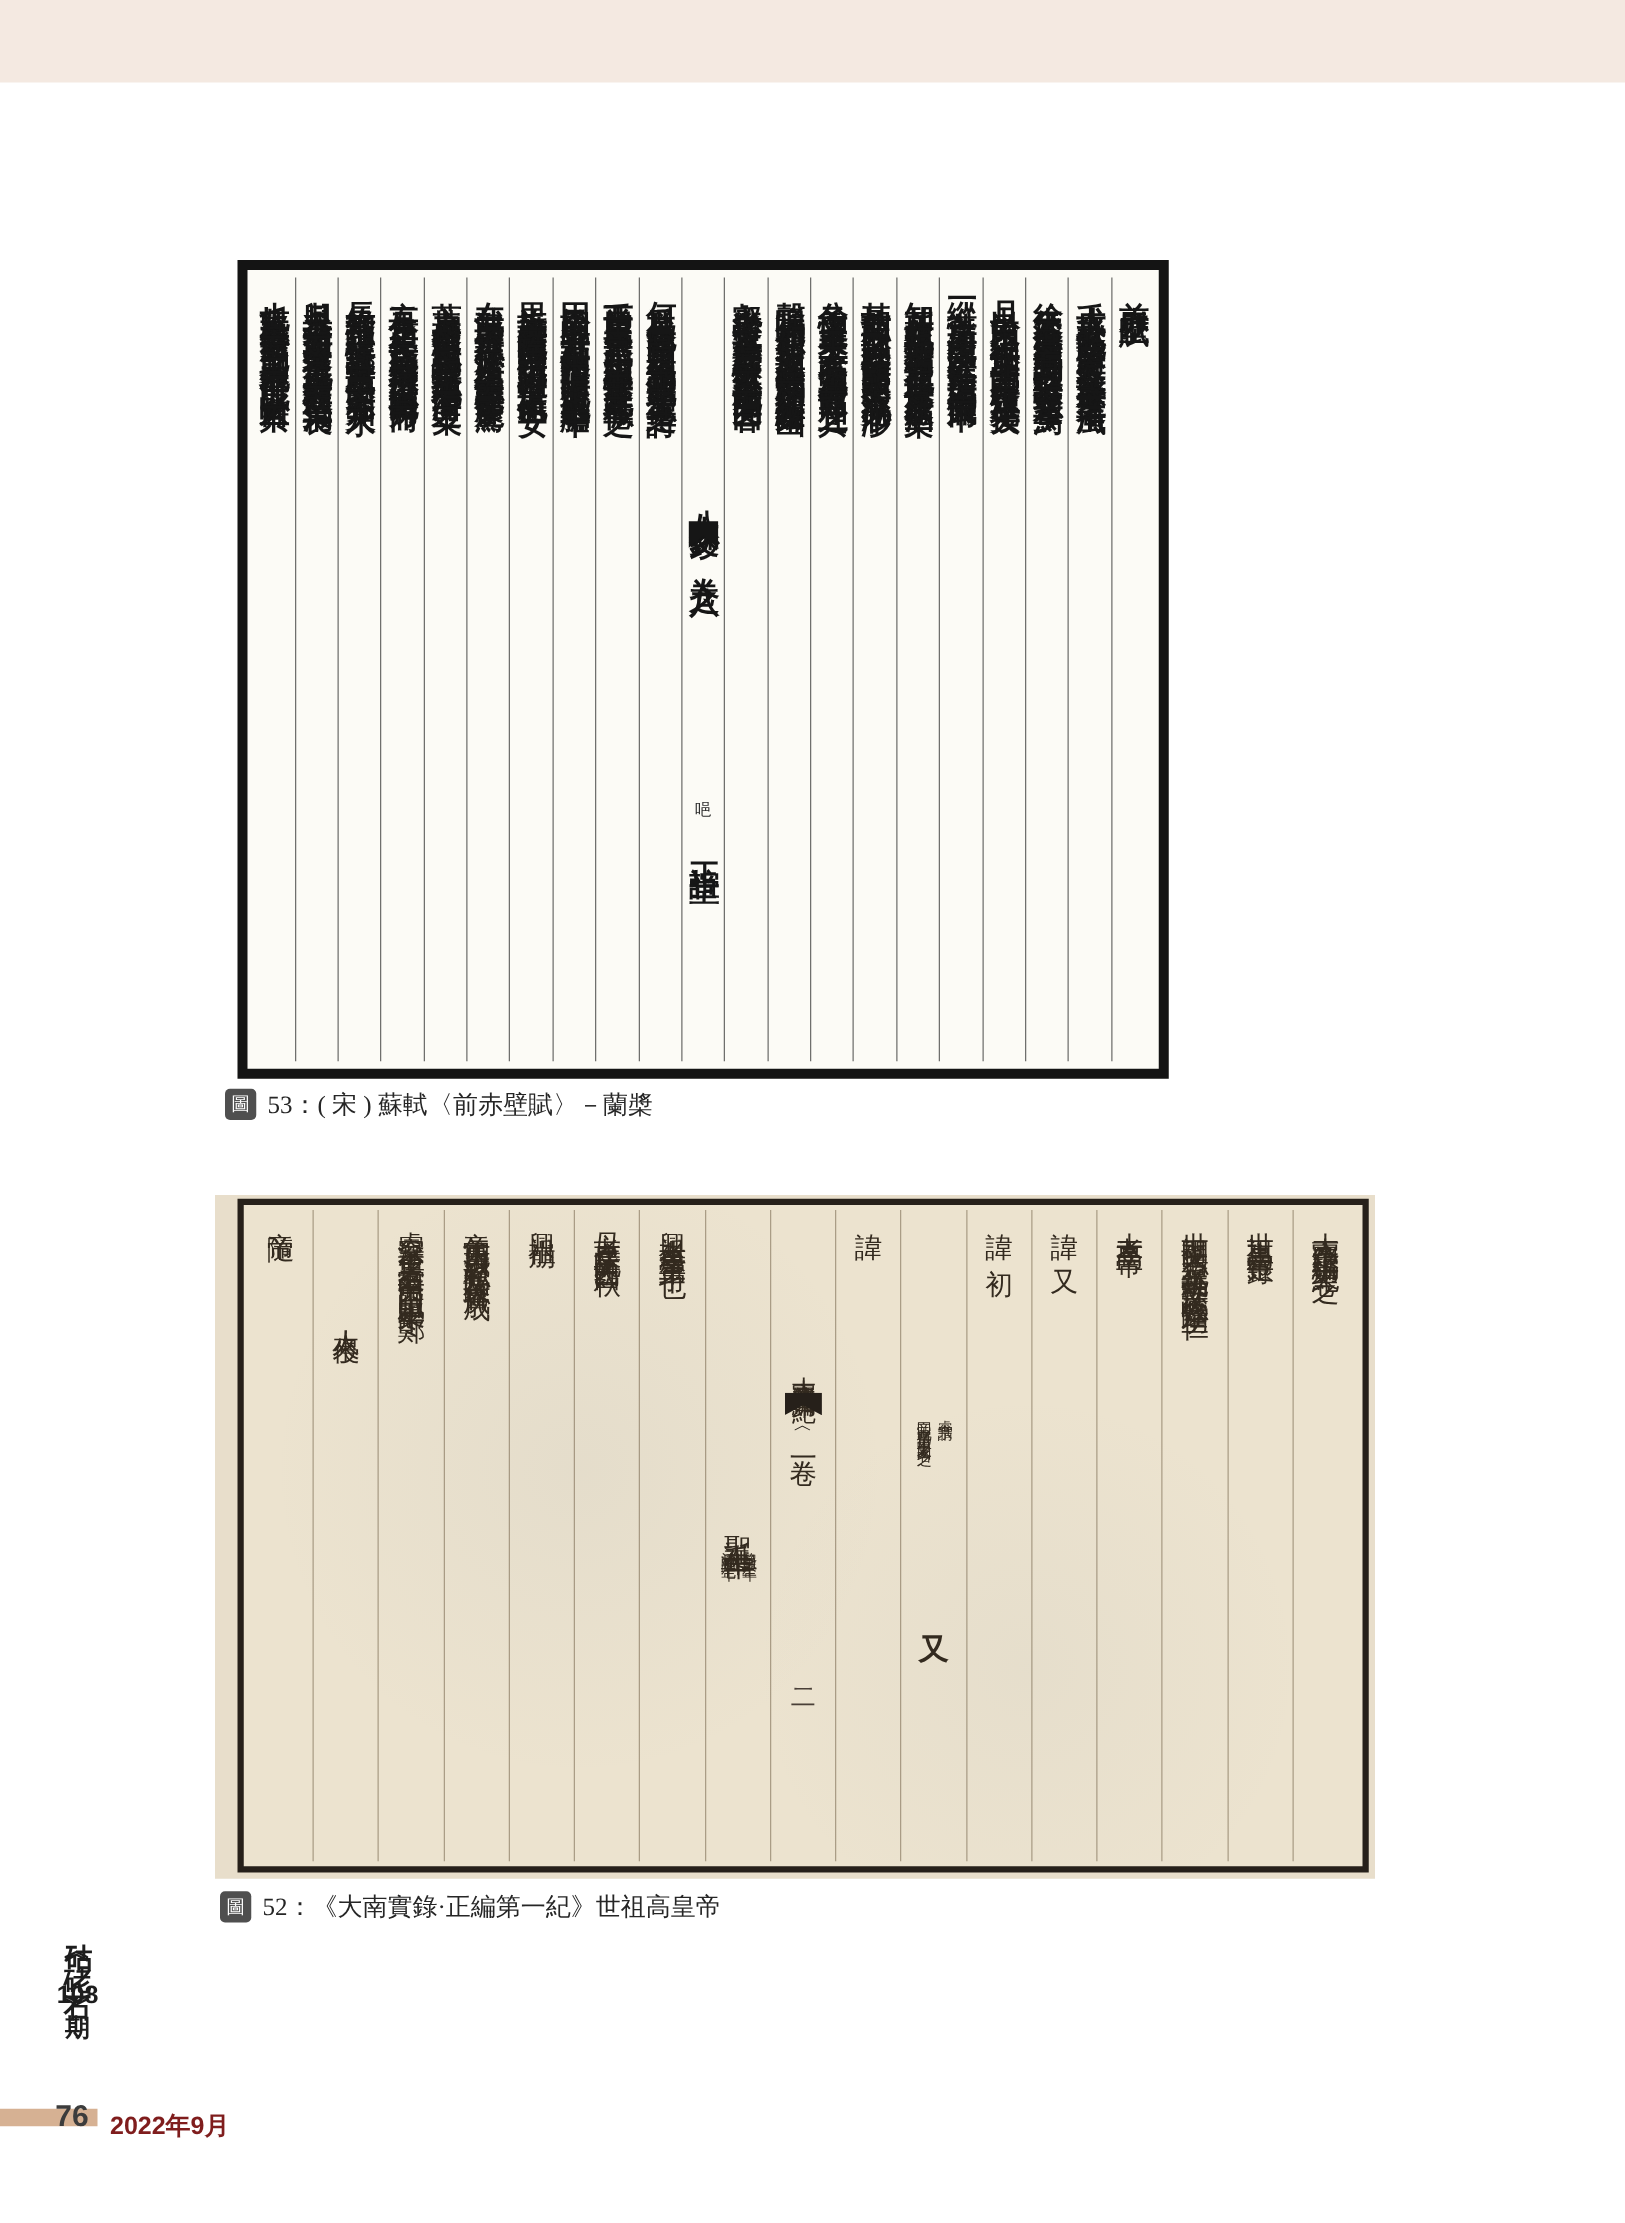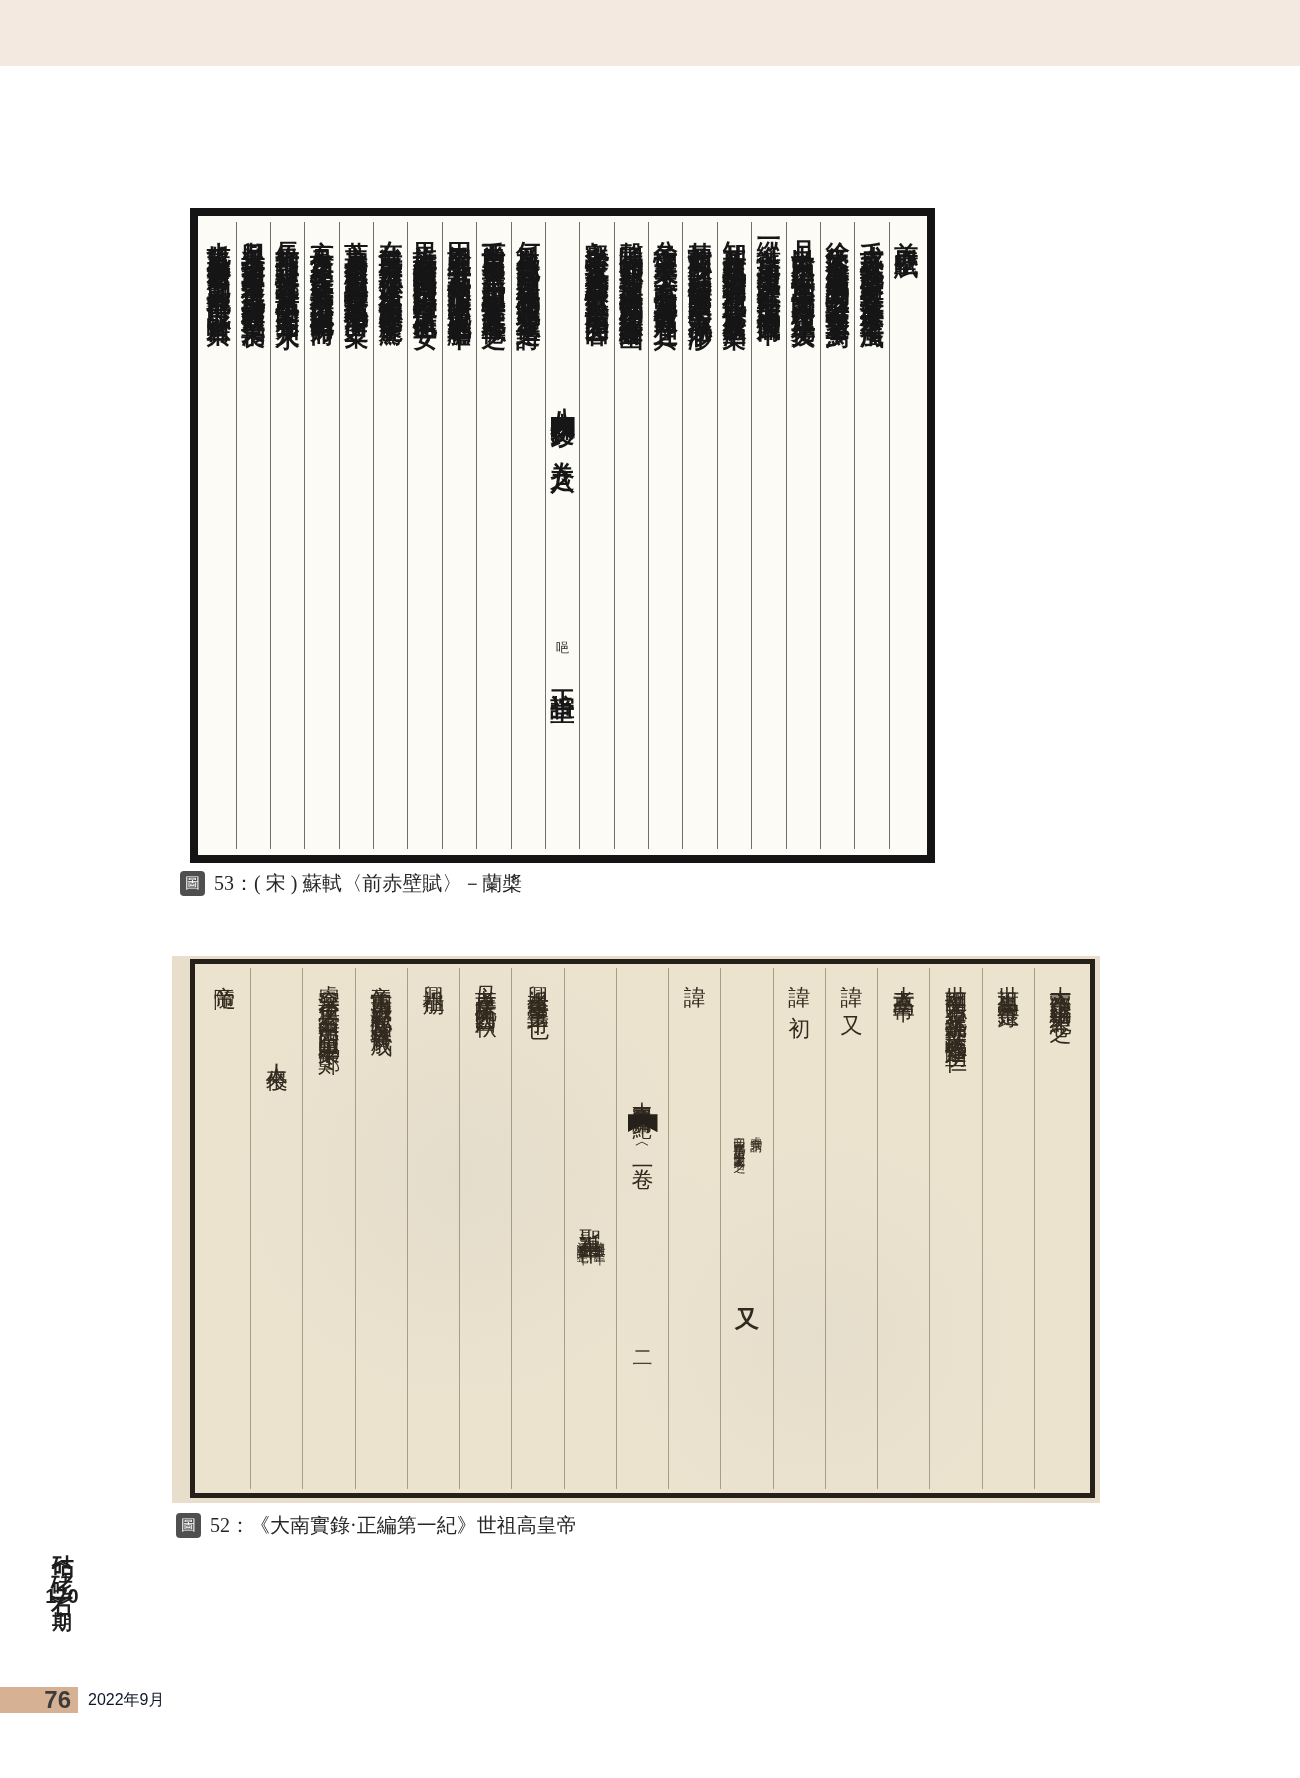--- a/index.html
+++ b/index.html
@@ -53,25 +53,25 @@
             background:#4f4f4f;color:#ffffff;font-size:15px;border-radius:4px;flex:0 0 auto;}
   #cap81{left:180px;top:870px;}
   #cap82{left:176px;top:1512px;}
 
   
   .journal-block{position:absolute;left:44px;top:1554px;width:36px;display:flex;flex-direction:column;
                  align-items:center;font-family:"Liberation Sans","DejaVu Sans",sans-serif;color:#1d1d1d;}
   .journal-vert{writing-mode:vertical-rl;font-size:22px;letter-spacing:1px;line-height:1;font-weight:600;}
   .issue-num{font-size:20px;font-weight:600;margin-top:4px;letter-spacing:0;}
   .issue-suffix{font-size:20px;font-weight:600;margin-top:1px;}
-  .page-bar{position:absolute;left:0;top:1687px;width:78px;height:26px;background:#d6b193;
+  .page-bar{position:absolute;left:0;top:1687px;width:78px;height:14px;background:#d6b193;
             display:flex;align-items:center;justify-content:flex-end;padding-right:7px;box-sizing:border-box;}
   .page-num{font-family:"Liberation Sans","DejaVu Sans",sans-serif;font-size:24px;font-weight:600;color:#3c3c3c;line-height:1;}
   .issue-date{position:absolute;left:88px;top:1687px;height:26px;display:flex;align-items:center;
-              font-family:"Liberation Sans","DejaVu Sans",sans-serif;font-size:16px;color:#0f172a;}
+              font-family:"Liberation Sans","DejaVu Sans",sans-serif;font-size:20px;color:#7f1d1d;font-weight:bold;}
 </style>
 </head>
 <body>
 
 <div id="page">
 
   <div class="top-band"></div>
 
   <div class="frame81">
     <div class="print-inner" id="fig81-print">
@@ -218,21 +218,21 @@
       </div>
   </div>
 
   <div class="caption" id="cap82">
     <span class="cap-icon">圖</span>
     <span class="cap-text">52：《大南實錄·正編第一紀》世祖高皇帝</span>
   </div>
 
   <div class="journal-block">
     <span class="journal-vert">《硓𥑮石》</span>
-    <span class="issue-num">170</span>
+    <span class="issue-num">108</span>
     <span class="issue-suffix">期</span>
   </div>
   <div class="page-bar">
     <span class="page-num">76</span>
   </div>
   <div class="issue-date">2022年9月</div>
 
 </div>
 
 </body></html>

